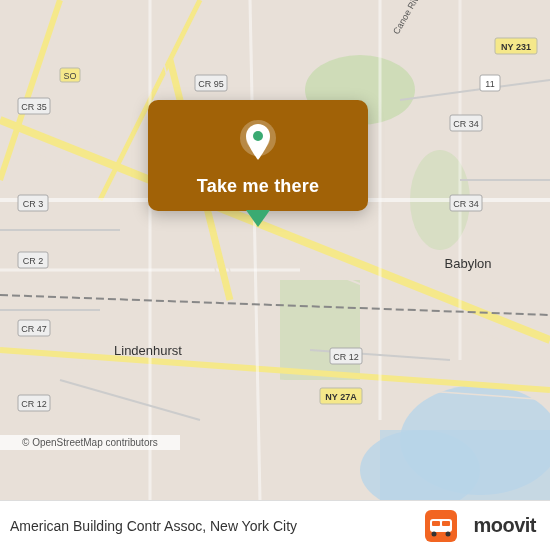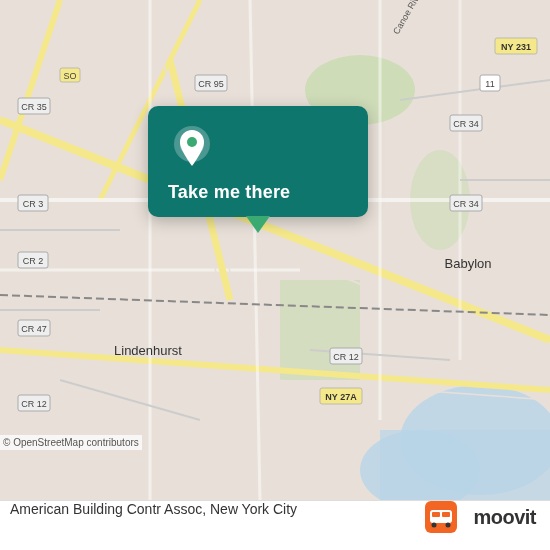--- a/index.html
+++ b/index.html
@@ -22,28 +22,28 @@
 
     
     #map-svg {
       width: 100%;
       height: 100%;
     }
 
     
     #popup-card {
       position: absolute;
-      top: 106px;
+      top: 100px;
       left: 148px;
       width: 220px;
-      background: #0f766e;
+      background: #a16207;
       border-radius: 10px;
       display: flex;
       flex-direction: column;
-      align-items: flex-start;
+      align-items: center;
       padding: 18px 20px 14px;
       box-shadow: 0 4px 16px rgba(0,0,0,0.25);
       cursor: pointer;
     }
 
     #popup-card::after {
       content: '';
       position: absolute;
       bottom: -16px;
       left: 50%;
@@ -68,21 +68,21 @@
       letter-spacing: 0.2px;
       text-align: center;
     }
 
     
     #bottom-bar {
       width: 550px;
       height: 50px;
       background: #fff;
       display: flex;
-      align-items: flex-start;
+      align-items: center;
       justify-content: space-between;
       padding: 0 14px 0 10px;
       border-top: 1px solid #ddd;
       position: absolute;
       bottom: 0;
       left: 0;
     }
 
     #bottom-bar-text {
       font-size: 14px;
@@ -107,21 +107,21 @@
       color: #333;
       letter-spacing: -0.5px;
     }
 
     
     #copyright-strip {
       position: absolute;
       bottom: 50px;
       left: 0;
       background: rgba(255,255,255,0.75);
-      padding: 2px 3px;
+      padding: 2px 22px;
       font-size: 10px;
       color: #555;
     }
 
     
     .road-label {
       font-size: 9px;
       fill: #444;
       font-family: Arial, sans-serif;
     }

